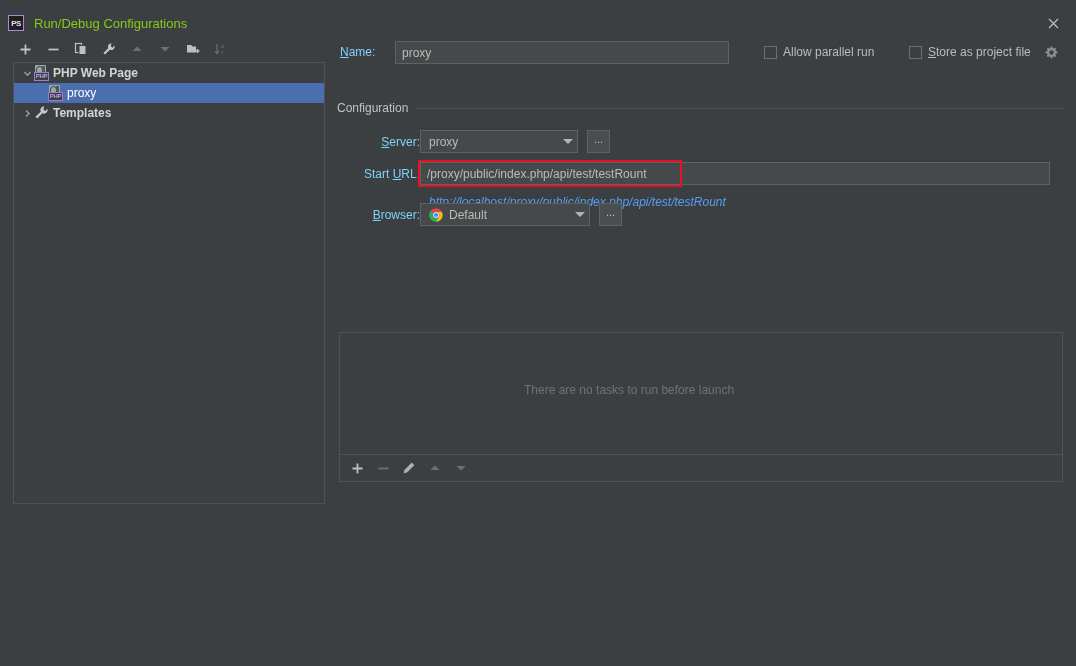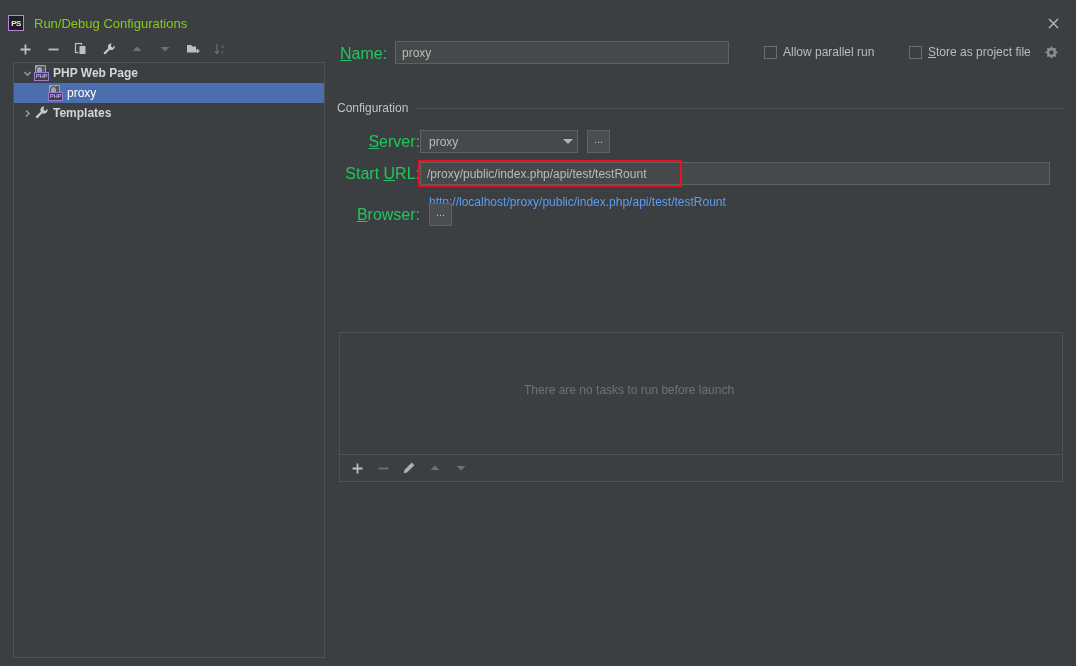--- a/index.html
+++ b/index.html
@@ -42,21 +42,21 @@
   }
   .tb-btn {
     width: 26px; height: 24px; display: flex; align-items: center; justify-content: center;
     cursor: pointer; color: #a9b1b8;
   }
   .tb-btn.dim { color: #6b6f72; }
   .tb-btn svg { display: block; }
 
   
   .tree-panel {
-    position: absolute; left: 13px; top: 62px; width: 312px; height: 596px;
+    position: absolute; left: 13px; top: 62px; width: 312px; height: 442px;
     background: #3c3f41; border: 1px solid #4e5254;
     overflow: hidden;
   }
   .tree-row {
     height: 20px; display: flex; align-items: center; cursor: pointer;
     padding-left: 6px; white-space: nowrap;
   }
   .tree-row.selected { background: #4b6eaf; }
   .tree-row .twisty {
     width: 14px; display: inline-flex; align-items: center; justify-content: center;
@@ -87,21 +87,21 @@
     position: absolute; left: 0px; top: 7px; width: 15px; height: 9px;
     border: 1px solid #9a7fd0; background: #3c3f41; color: #b9a3e8;
     font-size: 6px; font-weight: bold; line-height: 7px; text-align: center;
     letter-spacing: -0.2px;
   }
   .wrench-icon { width: 16px; height: 16px; flex: 0 0 16px; color: #b9bcc0; }
 
   
   .content { position: absolute; left: 337px; top: 30px; width: 730px; height: 630px; }
 
-  .lbl { color: #22c55e; font-size: 16px; }
+  .lbl { color: #7dd3fc; font-size: 12px; }
   .lbl .mn { text-decoration: underline; }
 
   .name-row { position: absolute; left: 0px; top: 11px; width: 730px; height: 24px; }
   .name-label { position: absolute; left: 3px; top: 4px; }
   .name-input {
     position: absolute; left: 58px; top: 0px; width: 334px; height: 23px;
     background: #45494a; border: 1px solid #5e6263; color: #bbbbbb;
     font-family: "Liberation Sans", sans-serif; font-size: 12px;
     padding: 0 6px; outline: none;
   }
@@ -158,20 +158,21 @@
     color: #bbbbbb; font-family: "Liberation Sans", sans-serif; font-size: 12px;
     padding: 0 6px; outline: none;
   }
   .red-box {
     position: absolute; left: -2px; top: -2px; width: 264px; height: 27px;
     border: 2px solid #e81123; pointer-events: none;
   }
   .url-preview {
     position: absolute; left: 92px; top: 165px; color: #589df6; font-size: 12px;
     cursor: pointer;
+    font-style: italic;
   }
 
   .browser-row { left: 3px; top: 173px; }
   .chrome-icon { width: 14px; height: 14px; flex: 0 0 14px; margin-right: 6px; }
 
   .dbg-sec { top: 240px; }
   .bl-sec { top: 284px; }
 
   .bl-panel {
     position: absolute; left: 2px; top: 302px; width: 724px; height: 123px;
@@ -344,20 +345,34 @@
       <span class="url-input-wrap">
         <input class="url-input" type="text" value="/proxy/public/index.php/api/test/testRount" style="">
         <span class="red-box"></span>
       </span>
     </div>
 
     <a class="url-preview">http://localhost/proxy/public/index.php/api/test/testRount</a>
 
     <div class="frow browser-row">
       <span class="f-lbl lbl"><span class="mn">B</span>rowser:</span>
+      <span class="combo" style="width:170px">
+        <span class="chrome-icon">
+          <svg width="14" height="14" viewBox="0 0 16 16">
+            <circle cx="8" cy="8" r="7.5" fill="#4285f4"></circle>
+            <path d="M8 .5 A7.5 7.5 0 0 1 14.6 4.5 L8.9 4.5 A3.6 3.6 0 0 0 4.9 6.6 L2 3.1 A7.5 7.5 0 0 1 8 .5 z" fill="#ea4335"></path>
+            <path d="M14.6 4.5 A7.5 7.5 0 0 1 8 15.5 L11 10.3 A3.6 3.6 0 0 0 8.9 4.5 z" fill="#fbbc05"></path>
+            <path d="M8 15.5 A7.5 7.5 0 0 1 2 3.1 L5 8.3 A3.6 3.6 0 0 0 11 10.3 z" fill="#34a853"></path>
+            <circle cx="8" cy="8" r="3.1" fill="#ffffff"></circle>
+            <circle cx="8" cy="8" r="2.3" fill="#4285f4"></circle>
+          </svg>
+        </span>
+        <span class="cval">Default</span>
+        <span class="arrow"></span>
+      </span>
       <span class="ellipsis-btn">...</span>
     </div>
 
 
 
     <div class="wm wm-cn">硕夏网</div>
     <div class="wm wm-url">www.sxiaw.com</div>
 
     <div class="bl-panel">
       <span class="bl-empty">There are no tasks to run before launch</span>

